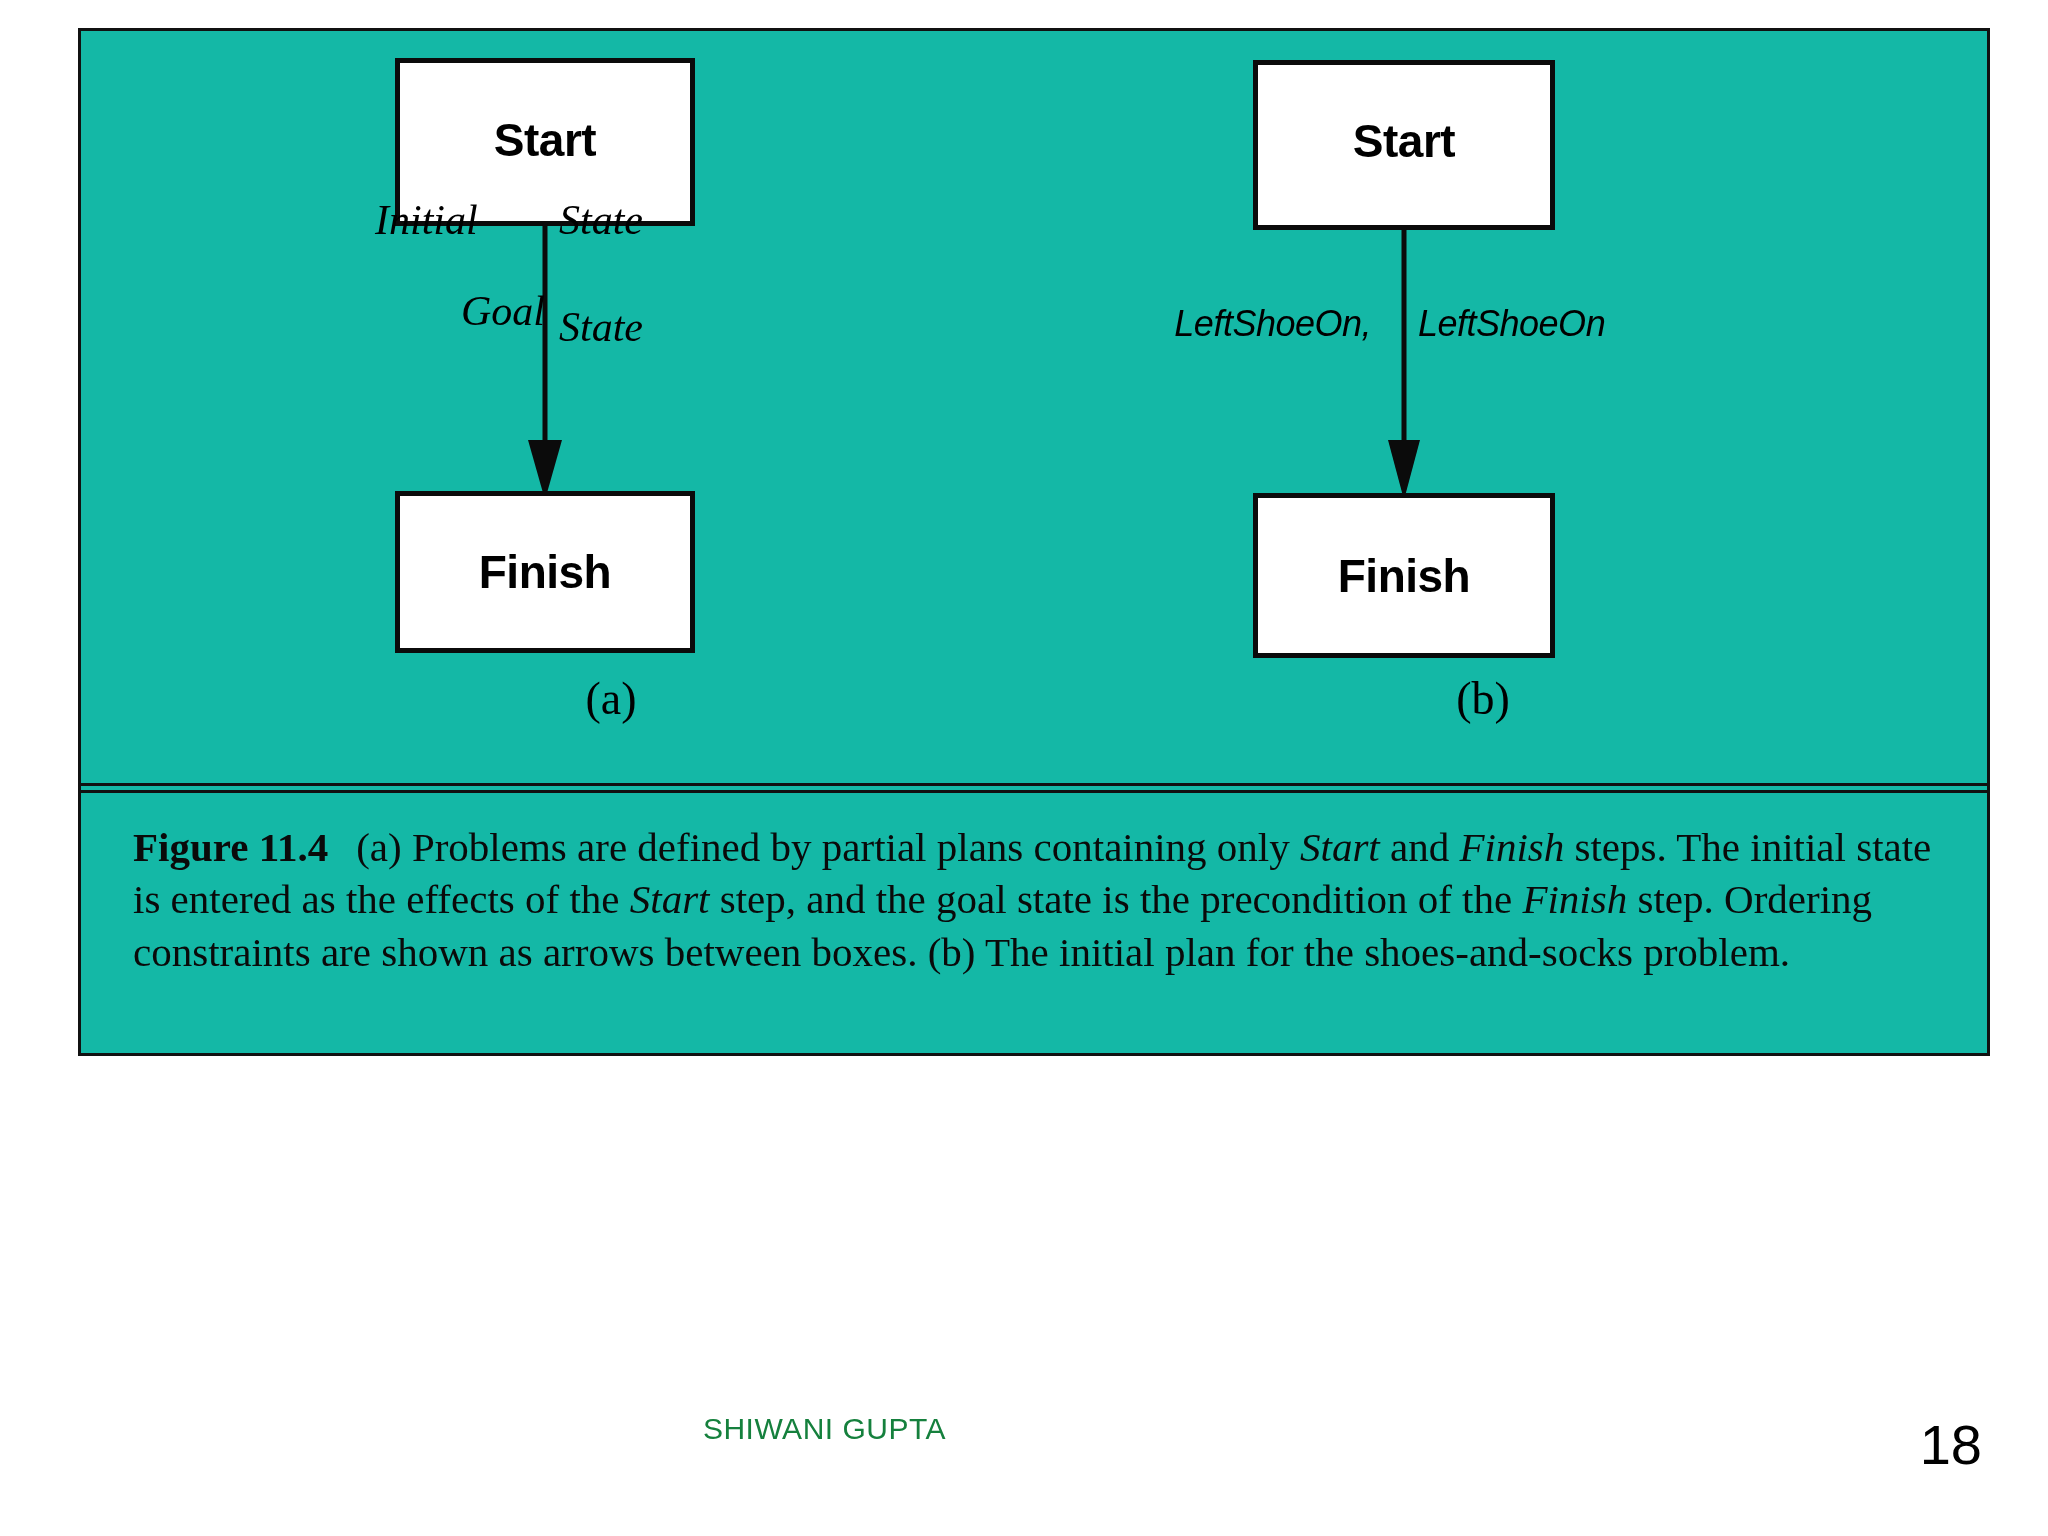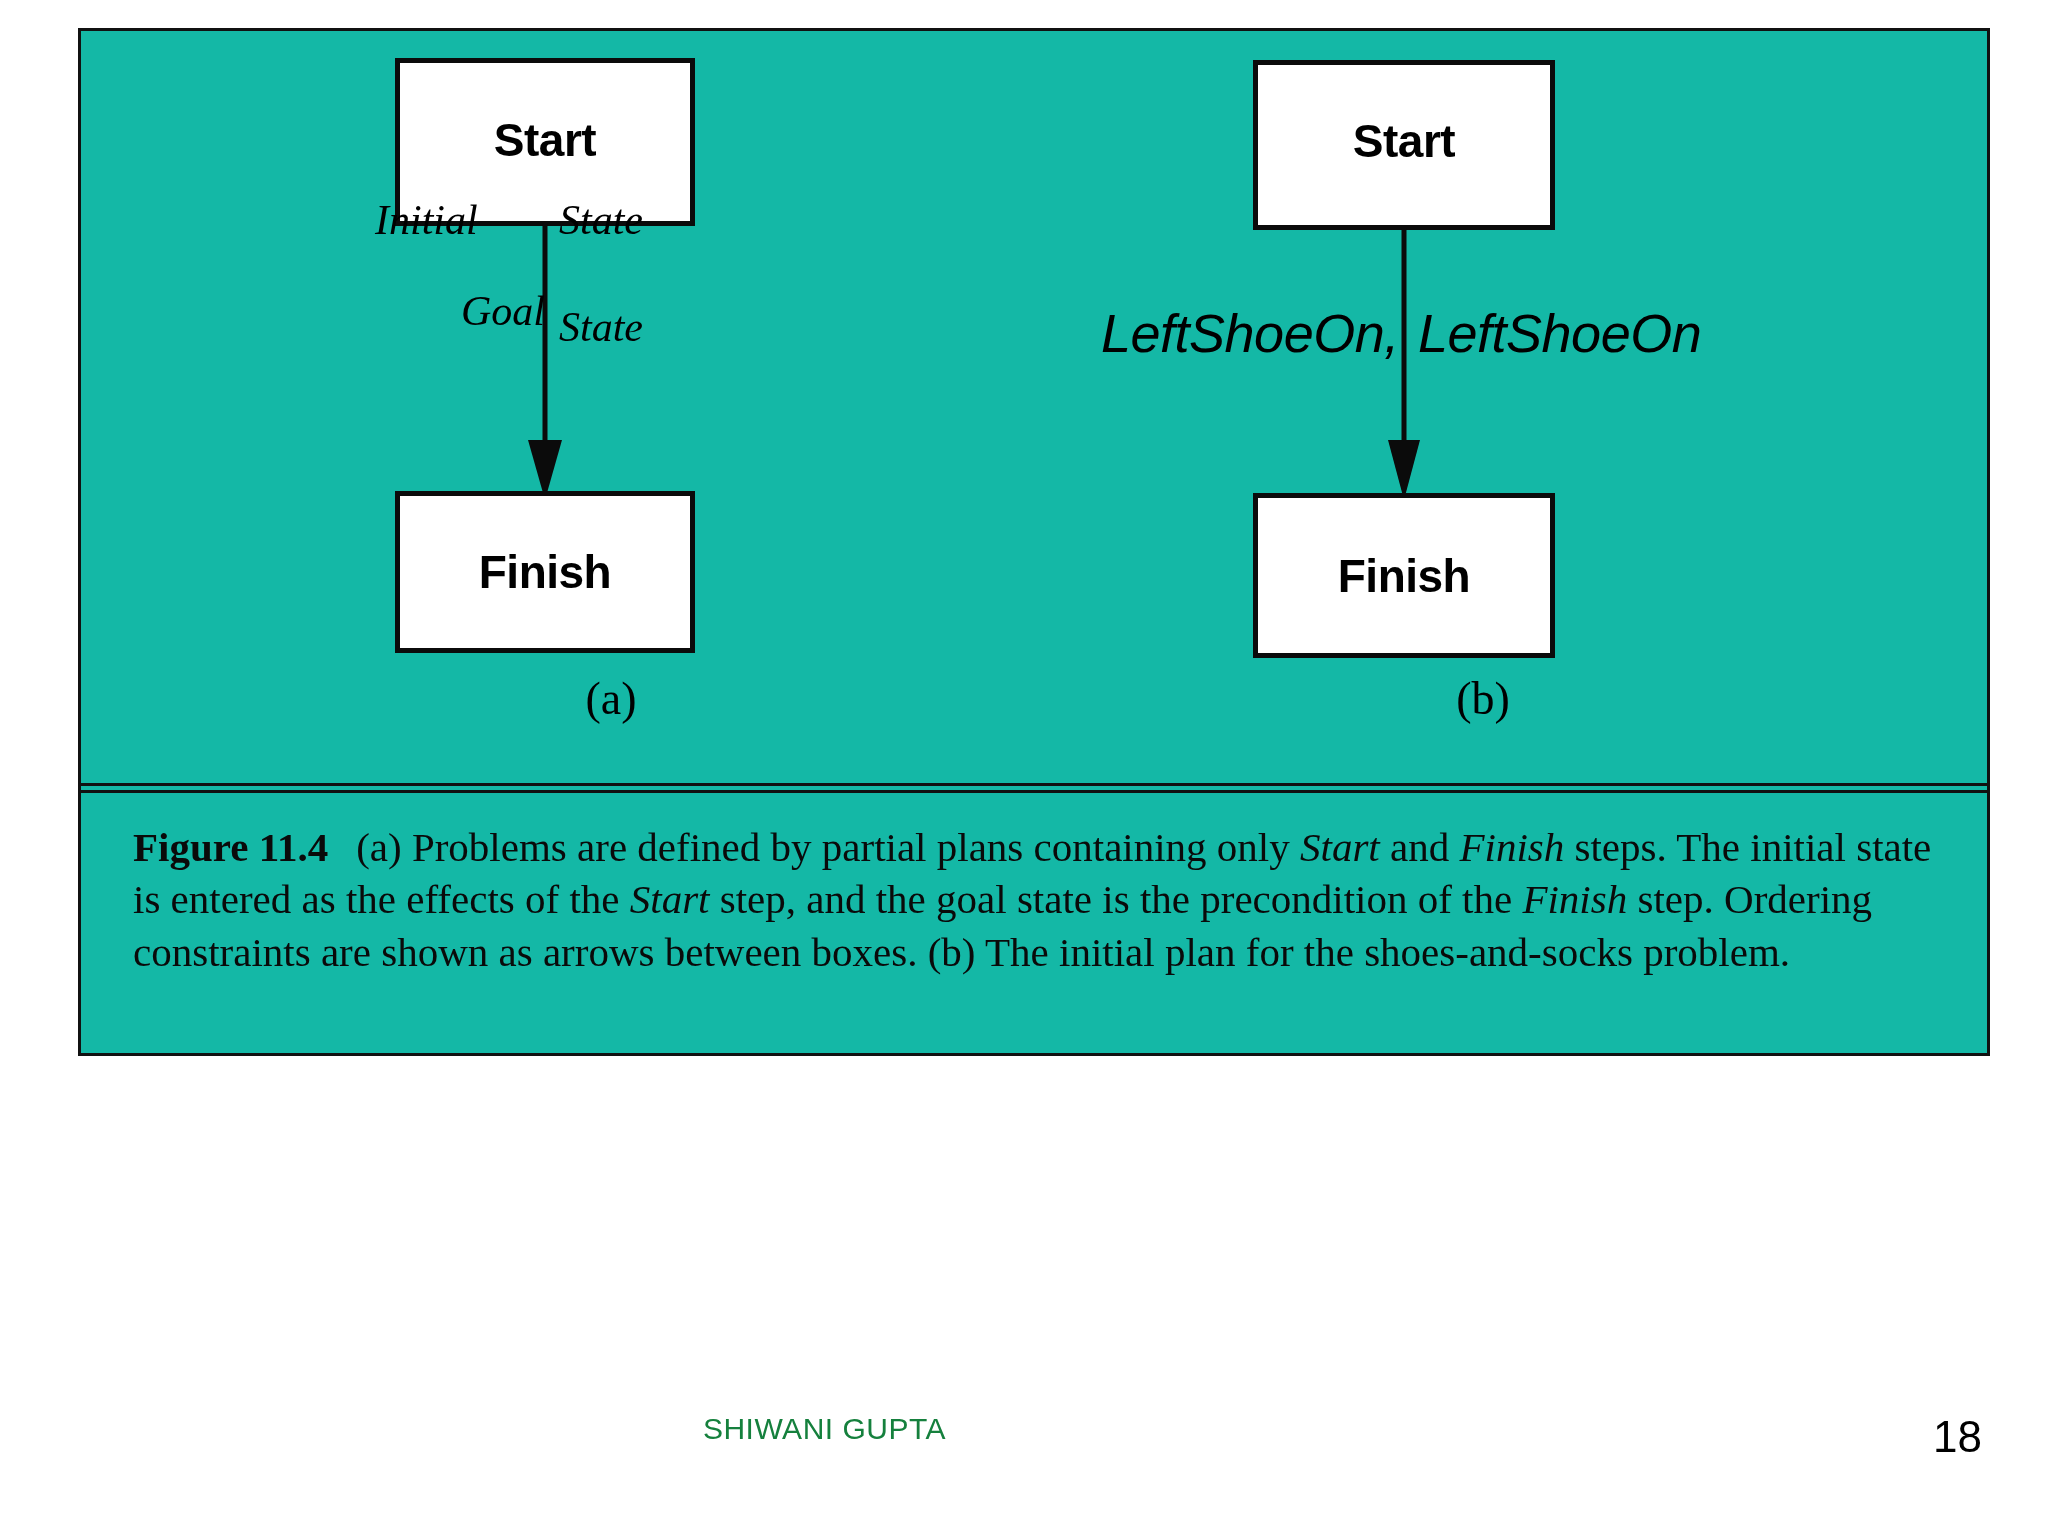--- a/index.html
+++ b/index.html
@@ -99,21 +99,21 @@
     text-align: right;
   }
   .edge-label-serif {
     font-family: "Liberation Serif", "DejaVu Serif", serif;
     font-style: italic;
     font-size: 42px;
   }
   .edge-label-sans {
     font-family: "Liberation Sans", "DejaVu Sans", sans-serif;
     font-style: italic;
-    font-size: 54px;
+    font-size: 36px;
     letter-spacing: -0.5px;
   }
 
   .panel-a .lbl-initial { left: 114px; top: 168px; text-align: left; width: 170px; }
   .panel-a .lbl-initial-right { left: 298px; top: 168px; }
   .panel-a .lbl-goal { left: 120px; top: 259px; text-align: right; width: 164px; }
   .panel-a .lbl-goal-right { left: 298px; top: 275px; }
 
   .panel-b .lbl-left { left: 0px; top: 275px; text-align: right; width: 270px; }
   .panel-b .lbl-right { left: 317px; top: 275px; }
@@ -171,21 +171,21 @@
     font-family: "Liberation Sans", "DejaVu Sans", sans-serif;
     font-size: 30px;
     letter-spacing: 0.5px;
     color: #15803d;
   }
   .footer-page {
     position: absolute;
     right: 66px;
     top: 1412px;
     font-family: "Liberation Sans", "DejaVu Sans", sans-serif;
-    font-size: 44px;
+    font-size: 56px;
     color: #000000;
   }
 </style>
 </head>
 <body>
 
 <div class="figure-frame">
 
   <div class="diagram-area">
 

